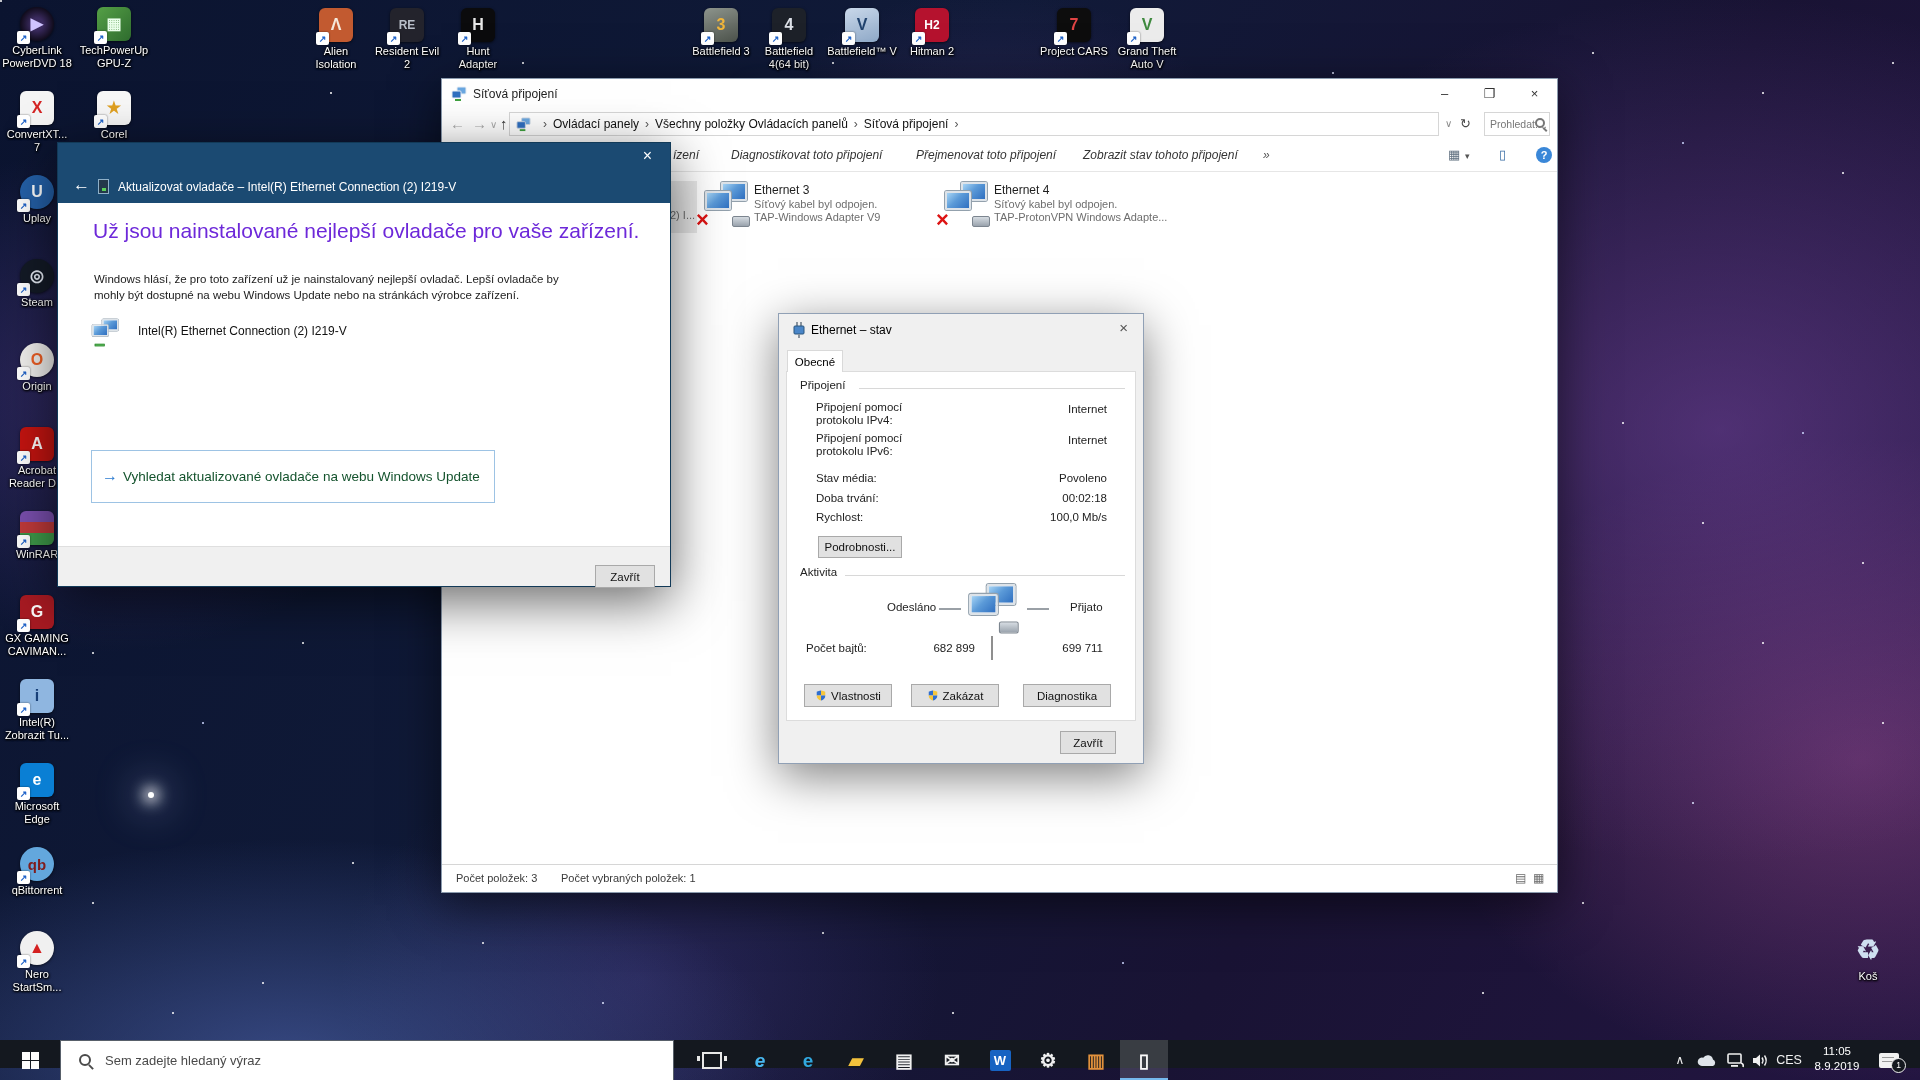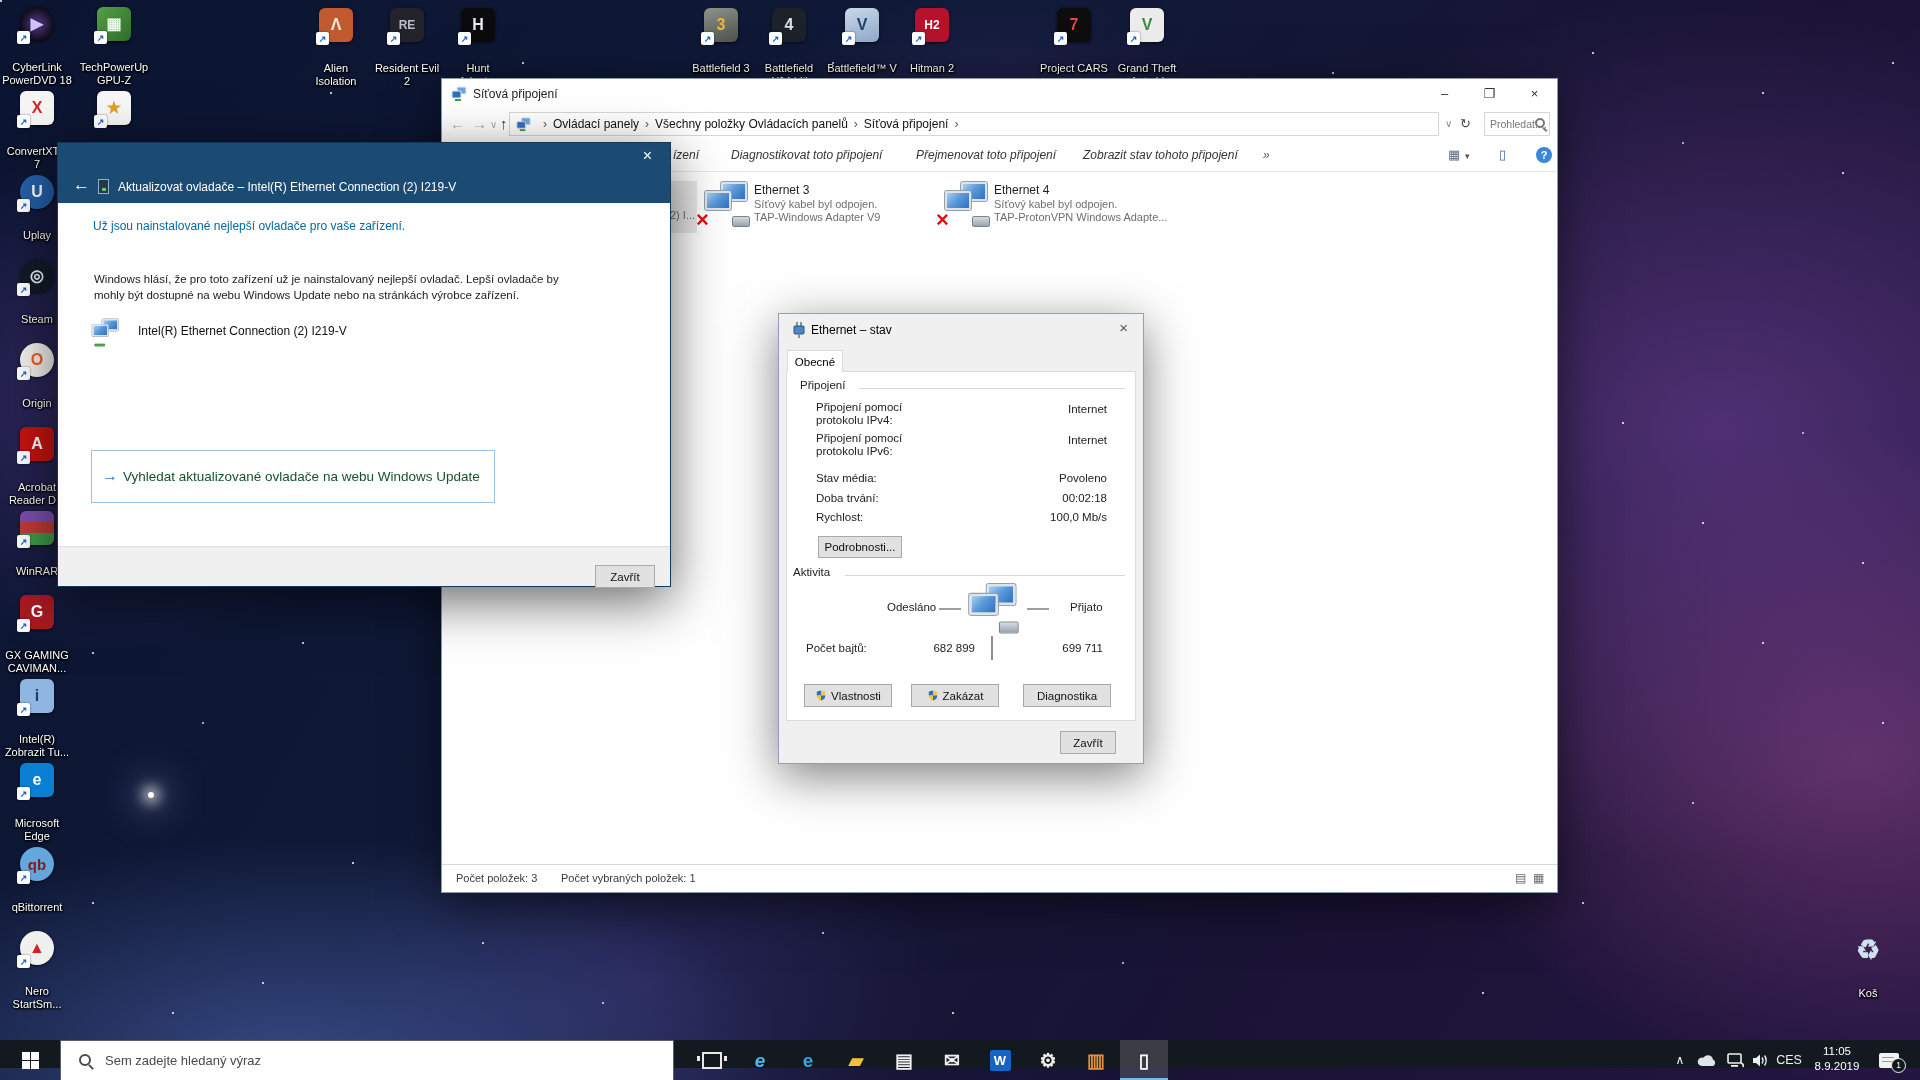--- a/index.html
+++ b/index.html
@@ -28,21 +28,21 @@
     box-shadow:0 0 14px 5px rgba(255,255,255,.85),0 0 40px 12px rgba(180,200,255,.35);}
   
   .dicon{position:absolute;width:76px;text-align:center;cursor:pointer;z-index:2;}
   .dicon .art{position:relative;width:34px;height:34px;margin:0 auto;display:flex;align-items:center;
     justify-content:center;border-radius:6px;box-shadow:0 1px 3px rgba(0,0,0,.6);}
   .dicon .art.noshadow{box-shadow:none;}
   .dicon .glyph{font-weight:700;font-size:16px;line-height:1;}
   .dicon .sc{position:absolute;left:-3px;bottom:-3px;width:13px;height:13px;background:#fff;border-radius:2px;
     display:flex;align-items:center;justify-content:center;font-size:9px;font-weight:700;color:#1e62c8;
     box-shadow:0 0 2px rgba(0,0,0,.6);}
-  .dicon .lbl{margin-top:20px;font-size:11px;line-height:13px;color:#fff;
+  .dicon .lbl{margin-top:3px;font-size:11px;line-height:13px;color:#fff;
     text-shadow:0 1px 2px #000,0 0 3px #000,1px 1px 2px #000;}
   
   .btn{position:absolute;background:#e1e1e1;border:1px solid #a9a9a9;font-size:11.5px;color:#111;
     display:flex;align-items:center;justify-content:center;gap:4px;cursor:pointer;font-family:inherit;}
   
   .explorer{position:absolute;left:441px;top:78px;width:1115px;height:813px;background:#fff;
     border:1px solid #8b9bae;box-shadow:0 12px 45px rgba(0,0,0,.55);z-index:10;}
   .explorer *{box-sizing:border-box;}
   .ex-title{position:absolute;left:0;top:0;right:0;height:30px;background:#fff;}
   .ex-title .wicon{position:absolute;left:9px;top:7px;}
@@ -83,21 +83,21 @@
   
   .wizard{position:absolute;left:57px;top:142px;width:612px;height:443px;background:#fff;border:1px solid #123a58;
     box-shadow:0 14px 50px rgba(0,0,0,.6);z-index:30;}
   .wizard *{box-sizing:border-box;}
   .wiz-head{position:absolute;left:0;top:0;right:0;height:60px;background:#1b4a72;}
   .wiz-x{position:absolute;right:10px;top:2px;color:#fff;font-size:16px;padding:2px 8px;cursor:pointer;}
   .wiz-back{position:absolute;left:15px;top:32px;color:#fff;font-size:17px;cursor:pointer;}
   .wiz-ic{position:absolute;left:40px;top:36px;width:11px;height:15px;background:#24384a;border:1px solid #8fb0c8;}
   .wiz-ic:after{content:"";position:absolute;left:3px;bottom:2px;width:4px;height:3px;background:#5ad05a;}
   .wiz-title{position:absolute;left:60px;top:37px;color:#fff;font-size:12px;white-space:nowrap;}
-  .wiz-heading{position:absolute;left:35px;top:76px;font-size:12px;color:#0369a1;white-space:nowrap;}
+  .wiz-heading{position:absolute;left:35px;top:76px;font-size:21px;color:#6d28d9;white-space:nowrap;}
   .wiz-p{position:absolute;left:36px;font-size:11.5px;color:#1c1c1c;white-space:nowrap;}
   .wiz-dev{position:absolute;left:80px;top:181px;font-size:12px;color:#111;}
   .linkbox{position:absolute;left:33px;top:307px;width:404px;height:53px;border:1px solid #9dc3e4;cursor:pointer;}
   .linkbox .arr{position:absolute;left:10px;top:16px;color:#2b7bd0;font-size:16px;font-weight:700;}
   .linkbox .ltxt{position:absolute;left:31px;top:18px;color:#14532d;font-size:13.5px;white-space:nowrap;}
   .wiz-foot{position:absolute;left:0;right:0;top:403px;height:40px;background:#f0f0f0;border-top:1px solid #dfdfdf;}
   
   .dlg{position:absolute;left:778px;top:313px;width:364px;height:449px;background:#f0f0f0;border:1px solid #90a0b5;
     box-shadow:0 12px 45px rgba(0,0,0,.5);z-index:20;}
   .dlg *{box-sizing:border-box;}
@@ -502,21 +502,21 @@
       <span class="rval" style="right:28px;top:100px">Povoleno</span>
 
       <span class="rlab" style="top:120px">Doba trvání:</span>
       <span class="rval" style="right:28px;top:120px">00:02:18</span>
 
       <span class="rlab" style="top:139px">Rychlost:</span>
       <span class="rval" style="right:28px;top:139px">100,0 Mb/s</span>
 
       <button class="btn" style="left:31px;top:164px;width:84px;height:22px">Podrobnosti...</button>
 
-      <span class="grp" style="left:6px;top:194px">Aktivita</span>
+      <span class="grp" style="left:13px;top:194px">Aktivita</span>
       <div class="gline" style="left:58px;top:203px;width:280px"></div>
 
       <span class="rlab" style="left:100px;top:229px">Odesláno</span>
       <div class="dashbar" style="left:152px;top:236px"></div>
       <div class="neticon" style="left:180px;top:212px;transform:scale(1.1);transform-origin:top left">
         <div class="mon back"></div>
           <div class="mon front"></div>
           <div class="plug"></div>
       </div>
       <div class="dashbar" style="left:240px;top:236px"></div>

